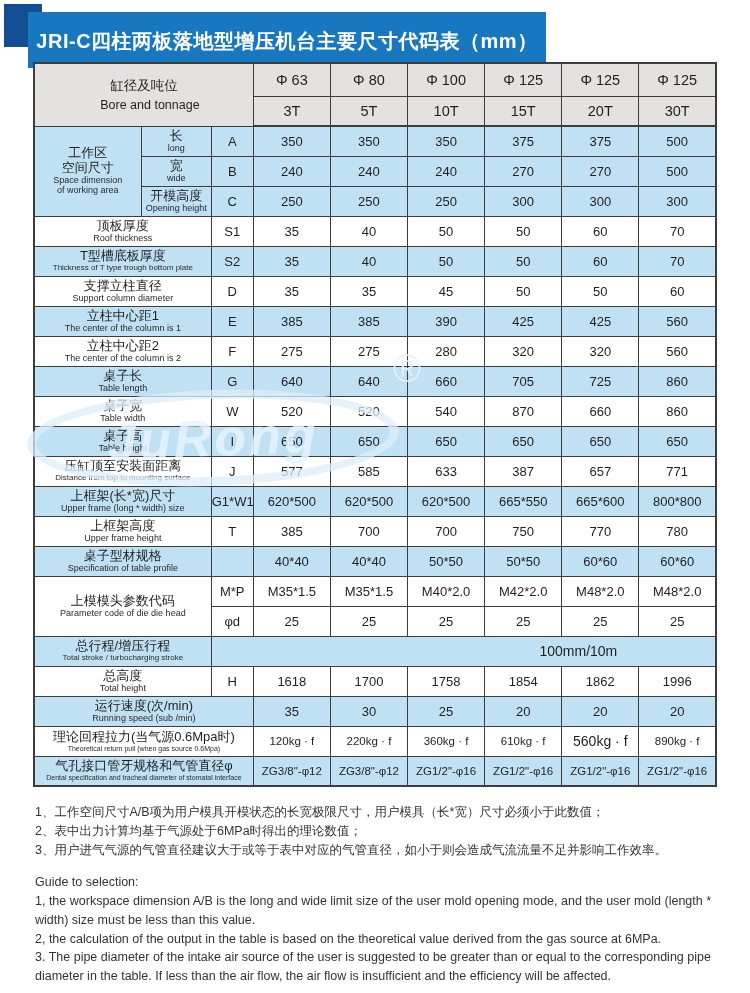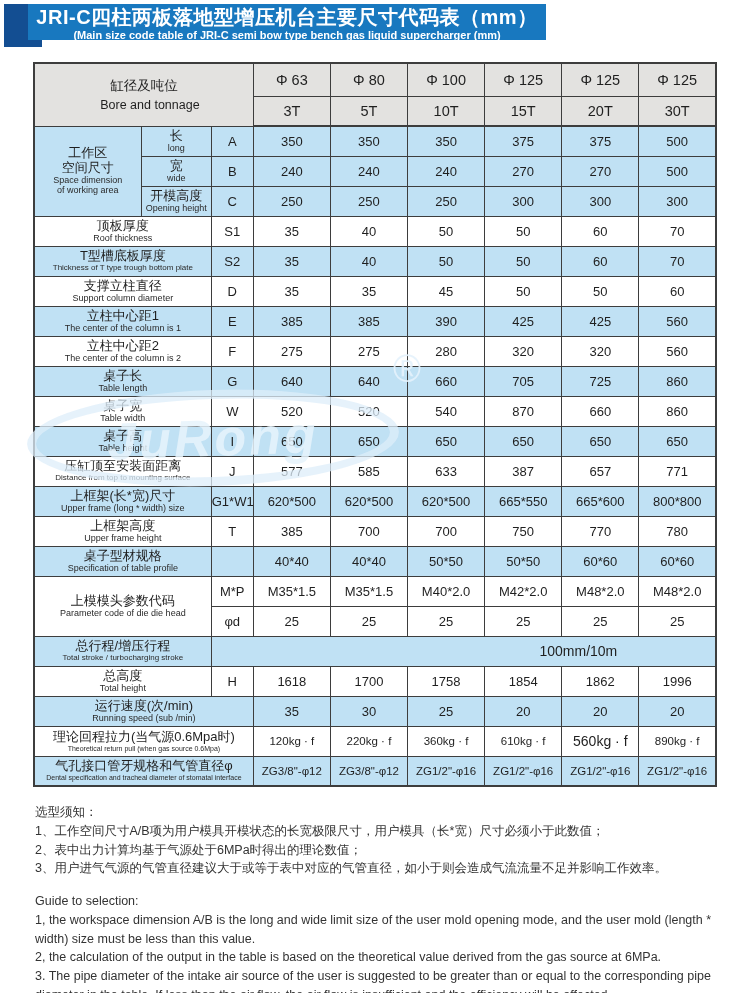--- a/index.html
+++ b/index.html
@@ -5,22 +5,22 @@
   * { margin:0; padding:0; box-sizing:border-box; }
   html,body { background:#ffffff; }
   body {
     width:750px; height:993px; overflow:hidden; position:relative;
     font-family:"Liberation Sans","DejaVu Sans",sans-serif; color:#1f1f1f;
   }
   
   .banner { position:relative; height:60px; }
   .banner-square { position:absolute; left:4px; top:4px; width:38px; height:43px; background:#134e92; }
   .banner-ribbon {
-    position:absolute; left:28px; top:4px; width:518px; height:36px;
-    background:#1878bf; color:#ffffff; text-align:center; padding-top:2px;
+    position:absolute; left:28px; top:12px; width:518px; height:56px;
+    background:#1878bf; color:#ffffff; text-align:center; padding-top:18px;
   }
   .banner-title { font-size:20px; font-weight:bold; letter-spacing:0.5px; line-height:1.15; }
   .banner-subtitle { font-size:11px; font-weight:bold; line-height:1.2; }
   
   .table-zone { position:relative; margin:2px 0 0 33px; width:690px; }
   table.spec { border-collapse:collapse; table-layout:fixed; width:684px; border:2px solid #3d3d3d; }
   .spec td { border:1px solid #3d3d3d; text-align:center; vertical-align:middle; padding:0; overflow:hidden; }
   thead td { background:#e3e2e0; }
   tr.bore-row td { height:33px; font-size:14.5px; }
   tr.ton-row td { height:30px; font-size:14.5px; border-bottom:2px solid #3d3d3d; }
@@ -59,21 +59,20 @@
 </style>
 </head>
 <body>
 
 <div class="page">
 
   <header class="banner">
     <div class="banner-square"></div>
     <div class="banner-ribbon">
       <div class="banner-title">JRI-C四柱两板落地型增压机台主要尺寸代码表（mm）</div>
-      <div class="banner-subtitle">(Main size code table of JRI-C semi bow type bench gas liquid supercharger (mm)</div>
     </div>
   </header>
 
   <div class="table-zone">
     <table class="spec">
       <colgroup>
         <col style="width:107px">
           <col style="width:70px">
           <col style="width:42px">
         <col style="width:77px">
@@ -390,21 +389,20 @@
 
     <div class="watermark">
       <div class="wm-ellipse">
         <span class="wm-logo">JuRong</span>
       </div>
       <span class="wm-reg">®</span>
     </div>
   </div>
 
   <div class="notes">
-    <div class="note-title">选型须知：</div>
     <div class="note-line">1、工作空间尺寸A/B项为用户模具开模状态的长宽极限尺寸，用户模具（长*宽）尺寸必须小于此数值；</div>
     <div class="note-line">2、表中出力计算均基于气源处于6MPa时得出的理论数值；</div>
     <div class="note-line">3、用户进气气源的气管直径建议大于或等于表中对应的气管直径，如小于则会造成气流流量不足并影响工作效率。</div>
     <div class="note-title en">Guide to selection:</div>
     <div class="note-line">1, the workspace dimension A/B is the long and wide limit size of the user mold opening mode, and the user mold (length * width) size must be less than this value.</div>
     <div class="note-line">2, the calculation of the output in the table is based on the theoretical value derived from the gas source at 6MPa.</div>
     <div class="note-line">3. The pipe diameter of the intake air source of the user is suggested to be greater than or equal to the corresponding pipe diameter in the table. If less than the air flow, the air flow is insufficient and the efficiency will be affected.</div>
   </div>
 
 </div>

